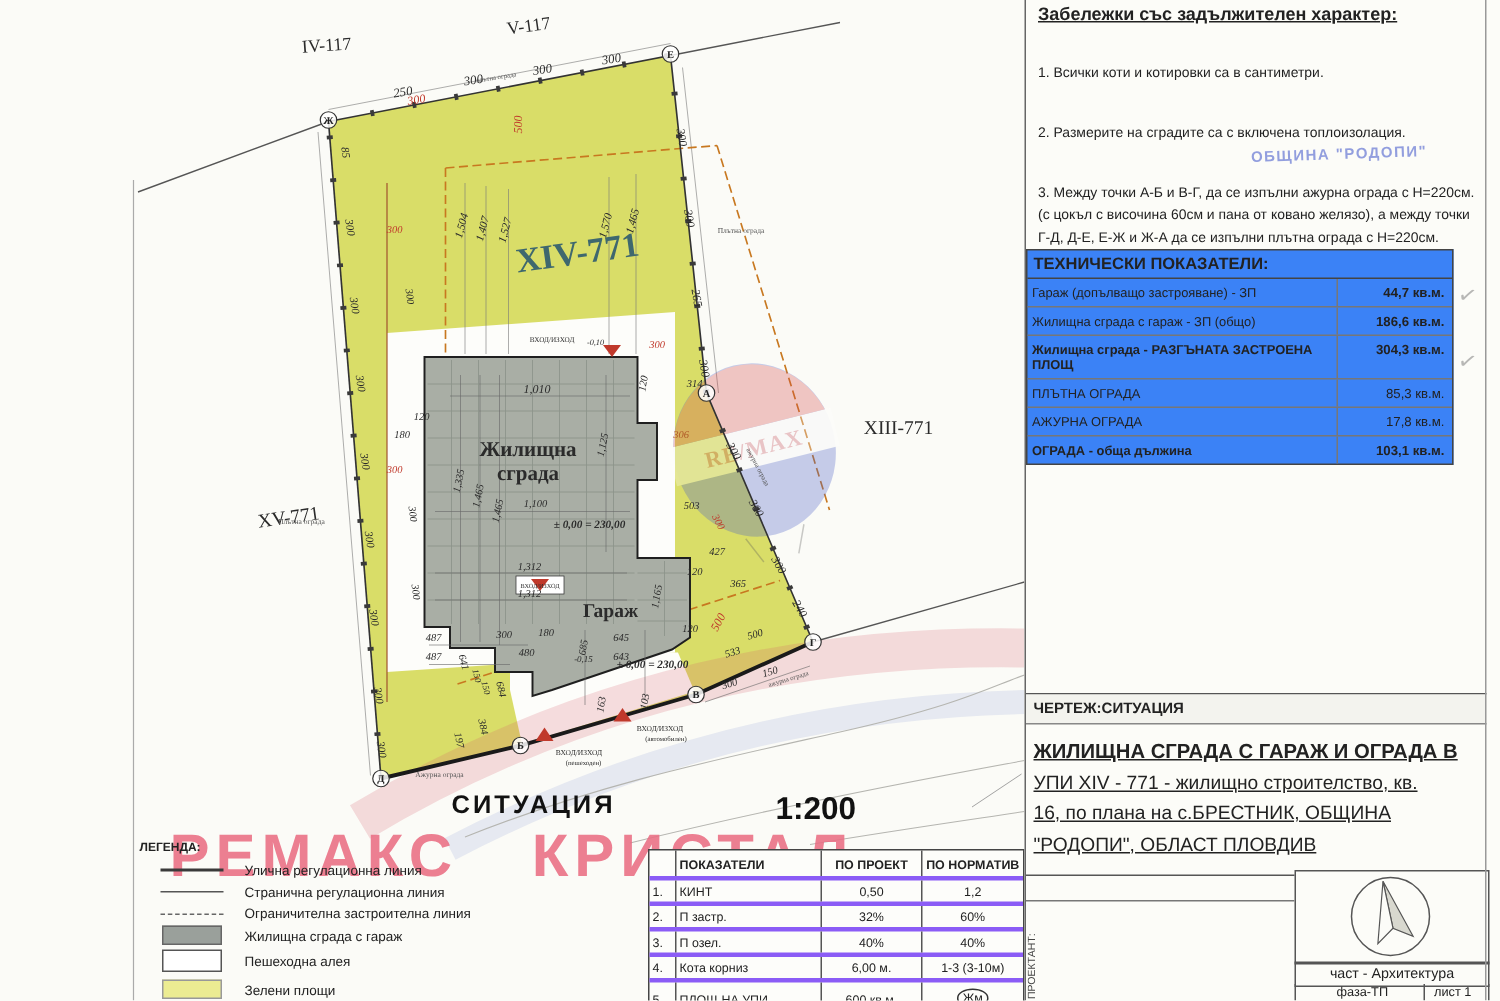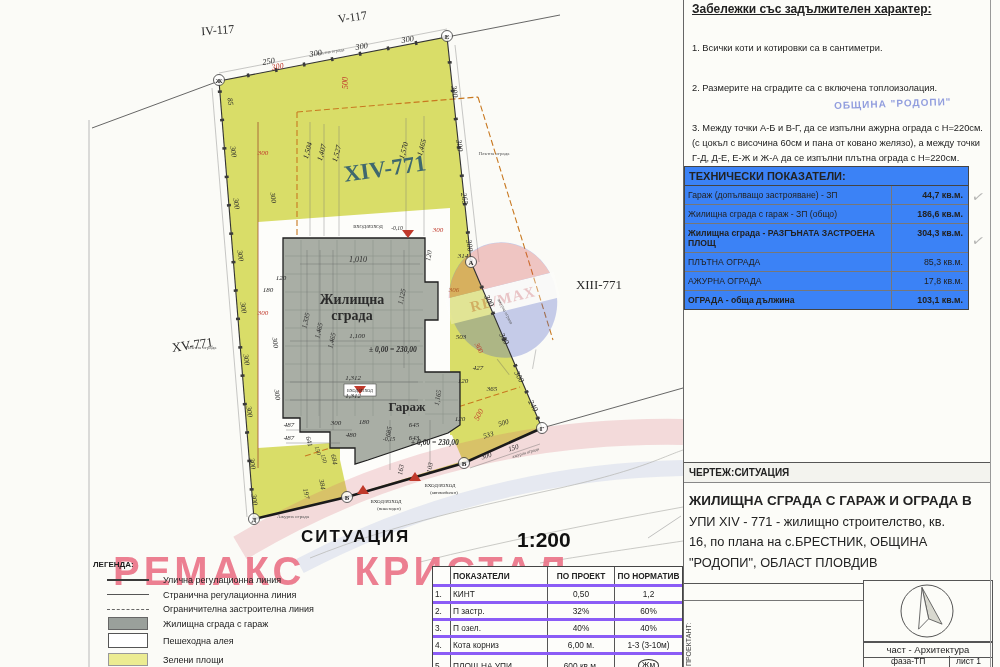--- a/index.html
+++ b/index.html
@@ -17,21 +17,21 @@
   .tt-title{font-size:11px;font-weight:bold;padding:3px 4px;border-bottom:1px solid #444;}
   .tt-row{display:grid;grid-template-columns:206px 1fr;border-bottom:1px solid #777;}
   .tt-row:last-child{border-bottom:none;}
   .tt-label{font-size:8.6px;padding:4px 3px;}
   .tt-value{font-size:8.8px;font-weight:bold;text-align:right;padding:4px 5px;border-left:1px solid #777;white-space:nowrap;}
   .tt-bold .tt-label{font-weight:bold;}
   .tt-light .tt-value{font-weight:normal;}
   .checkmark{color:#8a8a8a;opacity:.6;font-size:15px;transform:rotate(12deg);}
   #chertej{left:0;top:462px;width:307px;border-top:1px solid #555;border-bottom:1px solid #555;}
   #chertej-header{font-size:10px;font-weight:bold;padding:4px 5px;border-bottom:1px solid #888;background:#f3f3ee;}
-  #chertej-body{padding:7px 10px 10px 5px;}
+  #chertej-body{padding:7px 10px 10px 5px;text-decoration:underline;}
   #chertej-line1{font-size:13.5px;font-weight:bold;line-height:1.6;}
   .chertej-line{font-size:12.8px;line-height:1.6;}
   #compass-box{left:179px;top:580px;width:128px;height:61px;border:1px solid #555;background:#fcfcf8;}
   #part-row{left:179px;top:641px;width:128px;height:15px;border:1px solid #555;font-size:9.5px;text-align:center;line-height:15px;}
   #phase-row{left:179px;top:656px;width:128px;height:11px;border-left:1px solid #555;border-right:1px solid #555;display:flex;}
   #phase-cell{width:58px;border-right:1px solid #555;font-size:8.5px;padding-left:3px;margin-left:24px;}
   #sheet-cell{flex:1;font-size:8.5px;padding-left:6px;}
   #hline-bottom{left:0;top:600px;width:179px;height:0;border-top:1px solid #777;}
   #designer-label{left:1px;top:600px;width:12px;height:66px;overflow:hidden;font-size:7px;color:#444;writing-mode:vertical-rl;transform:rotate(180deg);}
   

